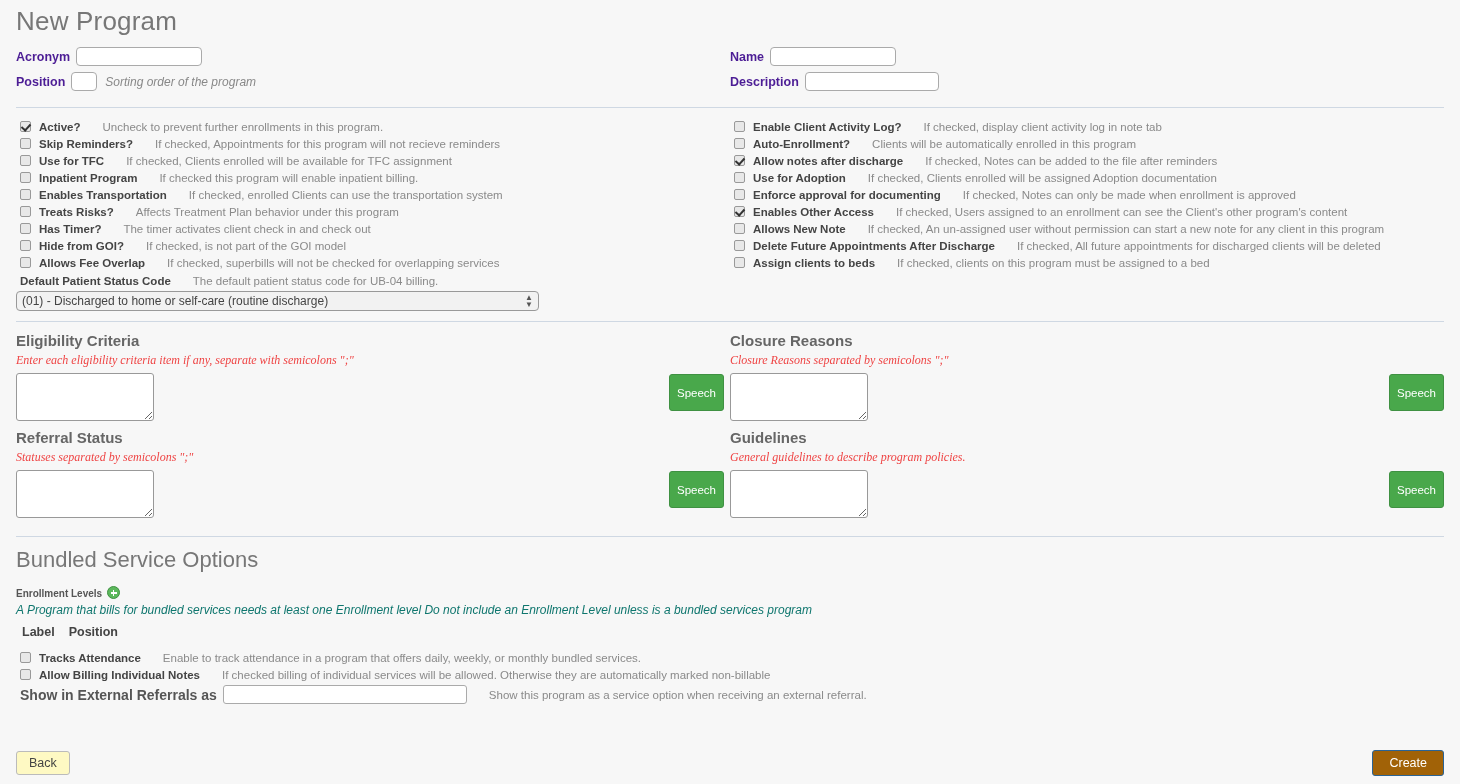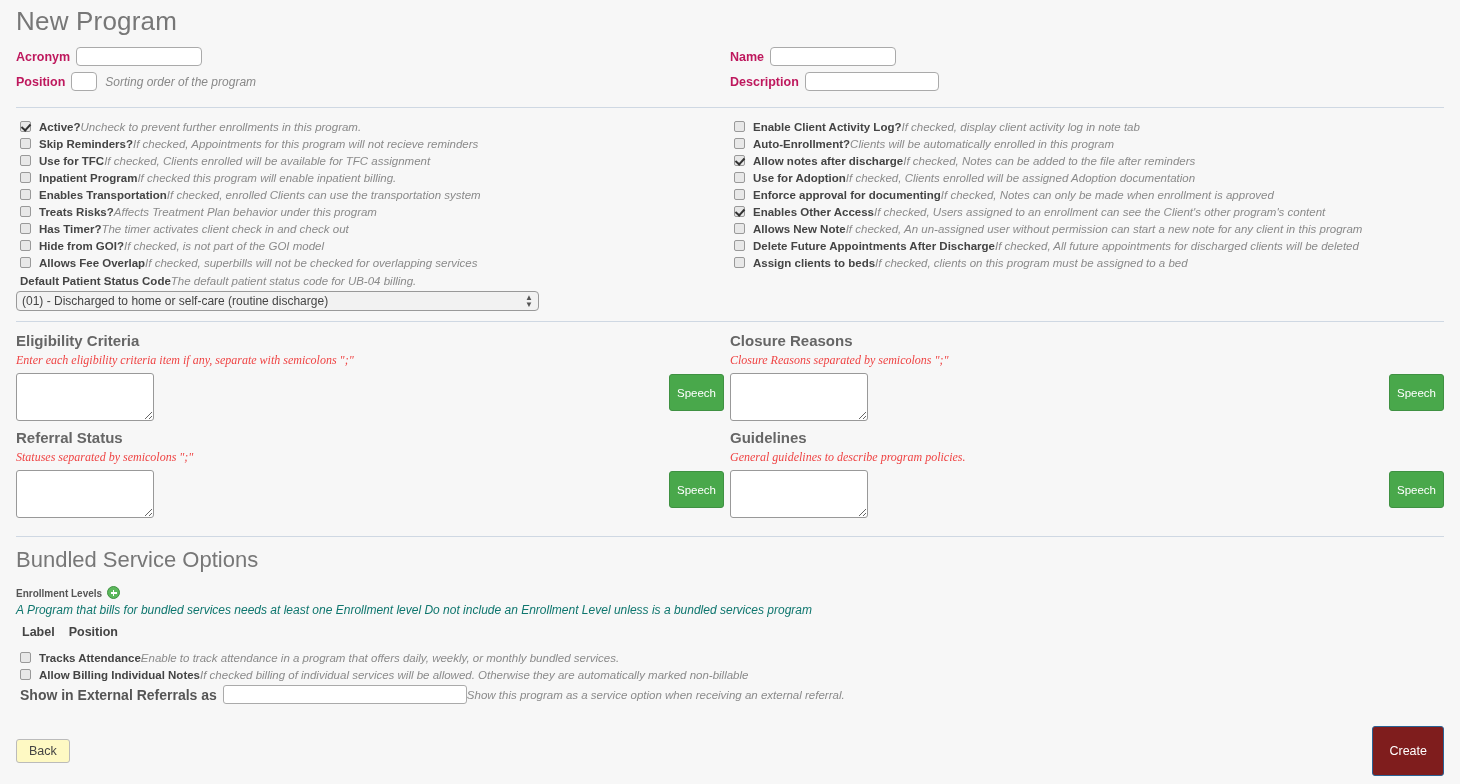--- a/index.html
+++ b/index.html
@@ -21,21 +21,21 @@
     font-size: 22px; font-weight: 400; color: #777;
     margin: 0 0 10px 0;
   }
 
   .cols { display: flex; width: 100%; }
   .col { width: 50%; }
   .col-left { padding-right: 6px; }
   .col-right { padding-left: 0px; }
 
   .field-row { display: flex; align-items: center; margin-bottom: 6px; }
-  .flabel { font-size: 12.5px; font-weight: bold; color: #be185d; margin-right: 6px; white-space: nowrap; text-align: right; }
+  .flabel { font-size: 12.5px; font-weight: bold; color: #4c1d95; margin-right: 6px; white-space: nowrap; text-align: right; }
   .tinput {
     border: 1px solid #aaa; border-radius: 4px; background: #fff;
     height: 19px; font-size: 12px; padding: 1px 4px; color: #333;
     font-family: "Liberation Sans", sans-serif;
   }
   .tinput.acronym { width: 126px; }
   .tinput.name { width: 126px; }
   .tinput.desc { width: 134px; }
   .tinput.position { width: 26px; }
   .hint {
@@ -52,21 +52,21 @@
     width: 11px; height: 11px; border: 1px solid #999; border-radius: 2px;
     background: #e8e8e8; margin: 0 8px 0 4px; position: relative; flex: none;
   }
   .cb.checked { background: #e8e8e8; }
   .cb.checked::after {
     content: ""; position: absolute; left: 2px; top: 0px;
     width: 4px; height: 7px; border: solid #333; border-width: 0 2px 2px 0;
     transform: rotate(42deg);
   }
   .cb-label { font-size: 11.5px; font-weight: bold; color: #444; white-space: nowrap; }
-  .cb-hint { font-size: 11.5px; font-style: italic; color: #8a8a8a; margin-left: 0; white-space: nowrap; }
+  .cb-hint { font-size: 11.5px; color: #8a8a8a; margin-left: 22px; white-space: nowrap; }
 
   .status-label-row { display:flex; align-items:center; height: 17px; margin-top: 1px; padding-left: 4px;}
   .select-wrap { margin-top: 2px; }
   select.status-select {
     -webkit-appearance: none; appearance: none;
     width: 523px; height: 20px; border: 1px solid #999; border-radius: 4px;
     background: #f2f2f2; font-size: 12px; color: #444; padding: 0 18px 0 5px;
     font-family: "Liberation Sans", sans-serif;
   }
   .select-wrap { position: relative; display: inline-block; }
@@ -110,22 +110,22 @@
   .ext-input { border: 1px solid #aaa; border-radius: 3px; background:#fff; width: 244px; height: 19px;
                font-size: 12px; padding: 1px 4px; font-family: "Liberation Sans", sans-serif; }
 
   .footer { position: absolute; left: 16px; right: 16px; bottom: 14px; display: flex; justify-content: space-between; align-items: center; }
   .btn-back {
     background: #fef9c3; border: 1px solid #bbb; border-radius: 3px;
     font-size: 12.5px; color: #444; padding: 4px 12px; cursor: pointer;
     font-family: "Liberation Sans", sans-serif;
   }
   .btn-create {
-    background: #7f1d1d; border: 1px solid #2a6395; border-radius: 3px;
-    font-size: 12.5px; color: #fff; padding: 17px 16px; cursor: pointer;
+    background: #a16207; border: 1px solid #2a6395; border-radius: 3px;
+    font-size: 12.5px; color: #fff; padding: 5px 16px; cursor: pointer;
     font-family: "Liberation Sans", sans-serif;
   }
 </style>
 </head>
 <body>
 
 <div class="page">
 
   <h1 class="page-title">New Program</h1>
 

